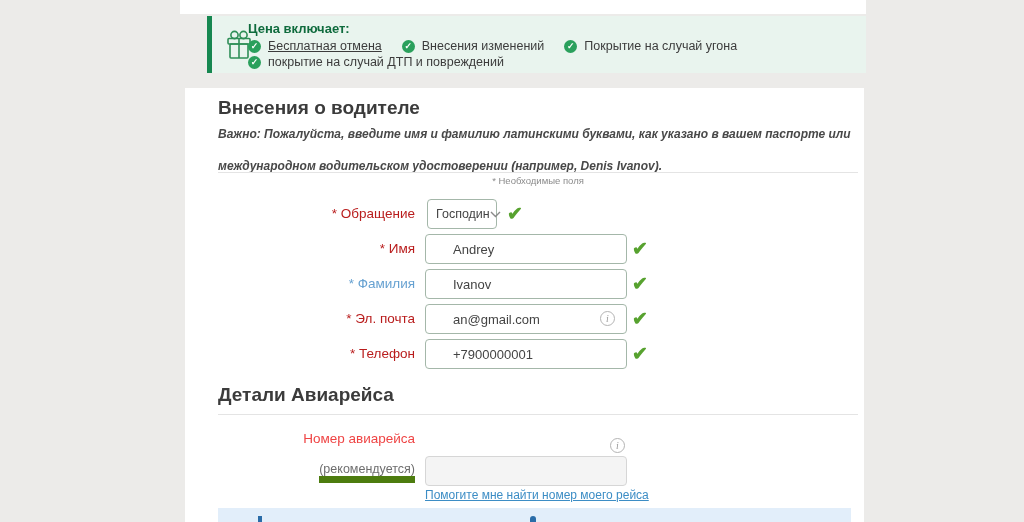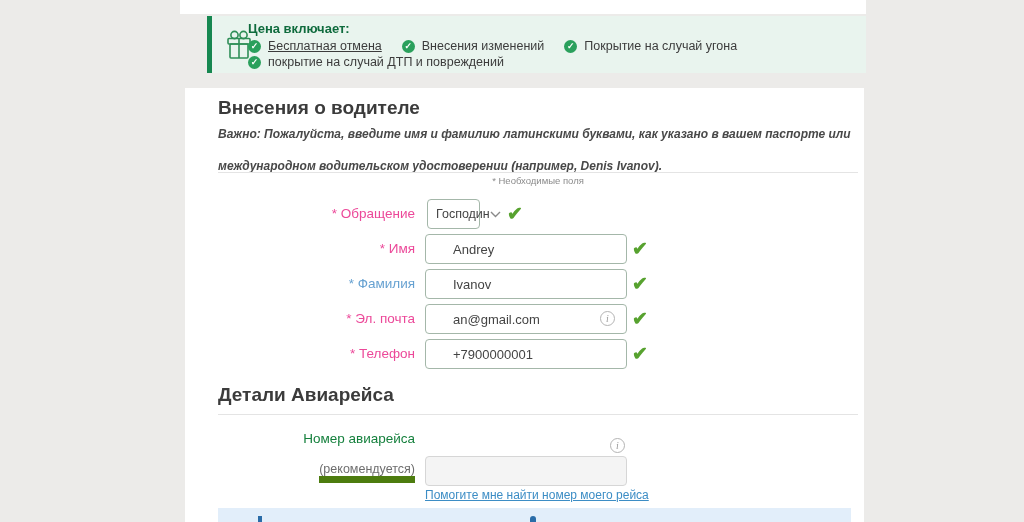--- a/index.html
+++ b/index.html
@@ -29,44 +29,44 @@
   .h1.driver { top:9px; }
   .h1.flight { top:296px; }
   .important { position:absolute; left:33px; top:30px; width:648px; font-size:12px; font-weight:bold;
                color:#484848; line-height:32px;font-style:italic; }
   .rule { position:absolute; left:33px; width:640px; height:0; border-top:1px solid #e4e4e4; }
   .rule1 { top:84px; } .rule2 { top:326px; }
   .required-note { position:absolute; left:33px; top:87px; width:640px; text-align:center;
                    font-size:9.5px; color:#8b8b8b; }
 
   .form-label { position:absolute; left:0; width:230px; text-align:right; font-size:13.5px;
-                color:#ec4899; line-height:30px; }
+                color:#b91c1c; line-height:30px; }
   .form-label.blue { color:#66a1d1; }
   .text-input { position:absolute; left:240px; width:202px; height:30px; border:1px solid #a4b7a9;
                 border-radius:4px; background:#fff; padding:0 27px; font-size:13px; color:#444;
                 font-family:"Liberation Sans", sans-serif; outline:none; }
-  .select { position:absolute; left:242px; width:53px; height:30px; border:1px solid #a4b7a9;
+  .select { position:absolute; left:242px; width:70px; height:30px; border:1px solid #a4b7a9;
             border-radius:4px; background:#fff; display:flex; align-items:center; padding:0 6px 0 8px;
             cursor:pointer; }
   .select-value { font-size:12.5px; color:#444; flex:1; }
   .vcheck { position:absolute; font-size:19px; font-weight:bold; color:#57a22f; line-height:30px; }
   .info-icon { width:15px; height:15px; border:1px solid #b4b4b4; border-radius:50%; color:#9a9a9a;
                font-size:10px; line-height:13px; text-align:center; font-family:"Liberation Serif", serif;
                font-style:italic; background:transparent; cursor:pointer; }
   .email-info { position:absolute; left:415px; top:7px; }
   .flight-info { position:absolute; left:425px; top:350px; }
 
   .row { position:absolute; left:0; height:30px; width:679px; }
   .row-title  { top:111px; } .row-fname { top:146px; } .row-lname { top:181px; }
   .row-email  { top:216px; } .row-phone { top:251px; }
   .row .vcheck { left:447px; top:0; }
   .row-title .vcheck { left:322px; }
 
   .flight-label { position:absolute; left:0; top:343px; width:230px; text-align:right;
-                  font-size:13.5px; color:#15803d; line-height:16px;padding-left:18px; }
+                  font-size:13.5px; color:#ef4444; line-height:16px;padding-left:18px; }
   .recommended  { position:absolute; left:0; top:373px; width:230px; text-align:right;
                   font-size:12.5px; color:#6e6e6e; line-height:16px; }
   .recommended span { border-bottom:7px solid #4d7c0f; cursor:help; }
   .flight-input { position:absolute; left:240px; top:368px; width:202px; height:30px;
                   border:1px solid #d6d6d6; border-radius:4px; background:#f4f4f4; padding:0 10px;
                   font-size:13px; color:#444; font-family:"Liberation Sans", sans-serif; outline:none; }
   .help-link { position:absolute; left:240px; top:400px; font-size:12px; color:#3c8dc5;
                text-decoration:underline; cursor:pointer; }
 
   .blue-bar { position:absolute; left:33px; top:420px; width:633px; height:60px; background:#e2eefa; }

